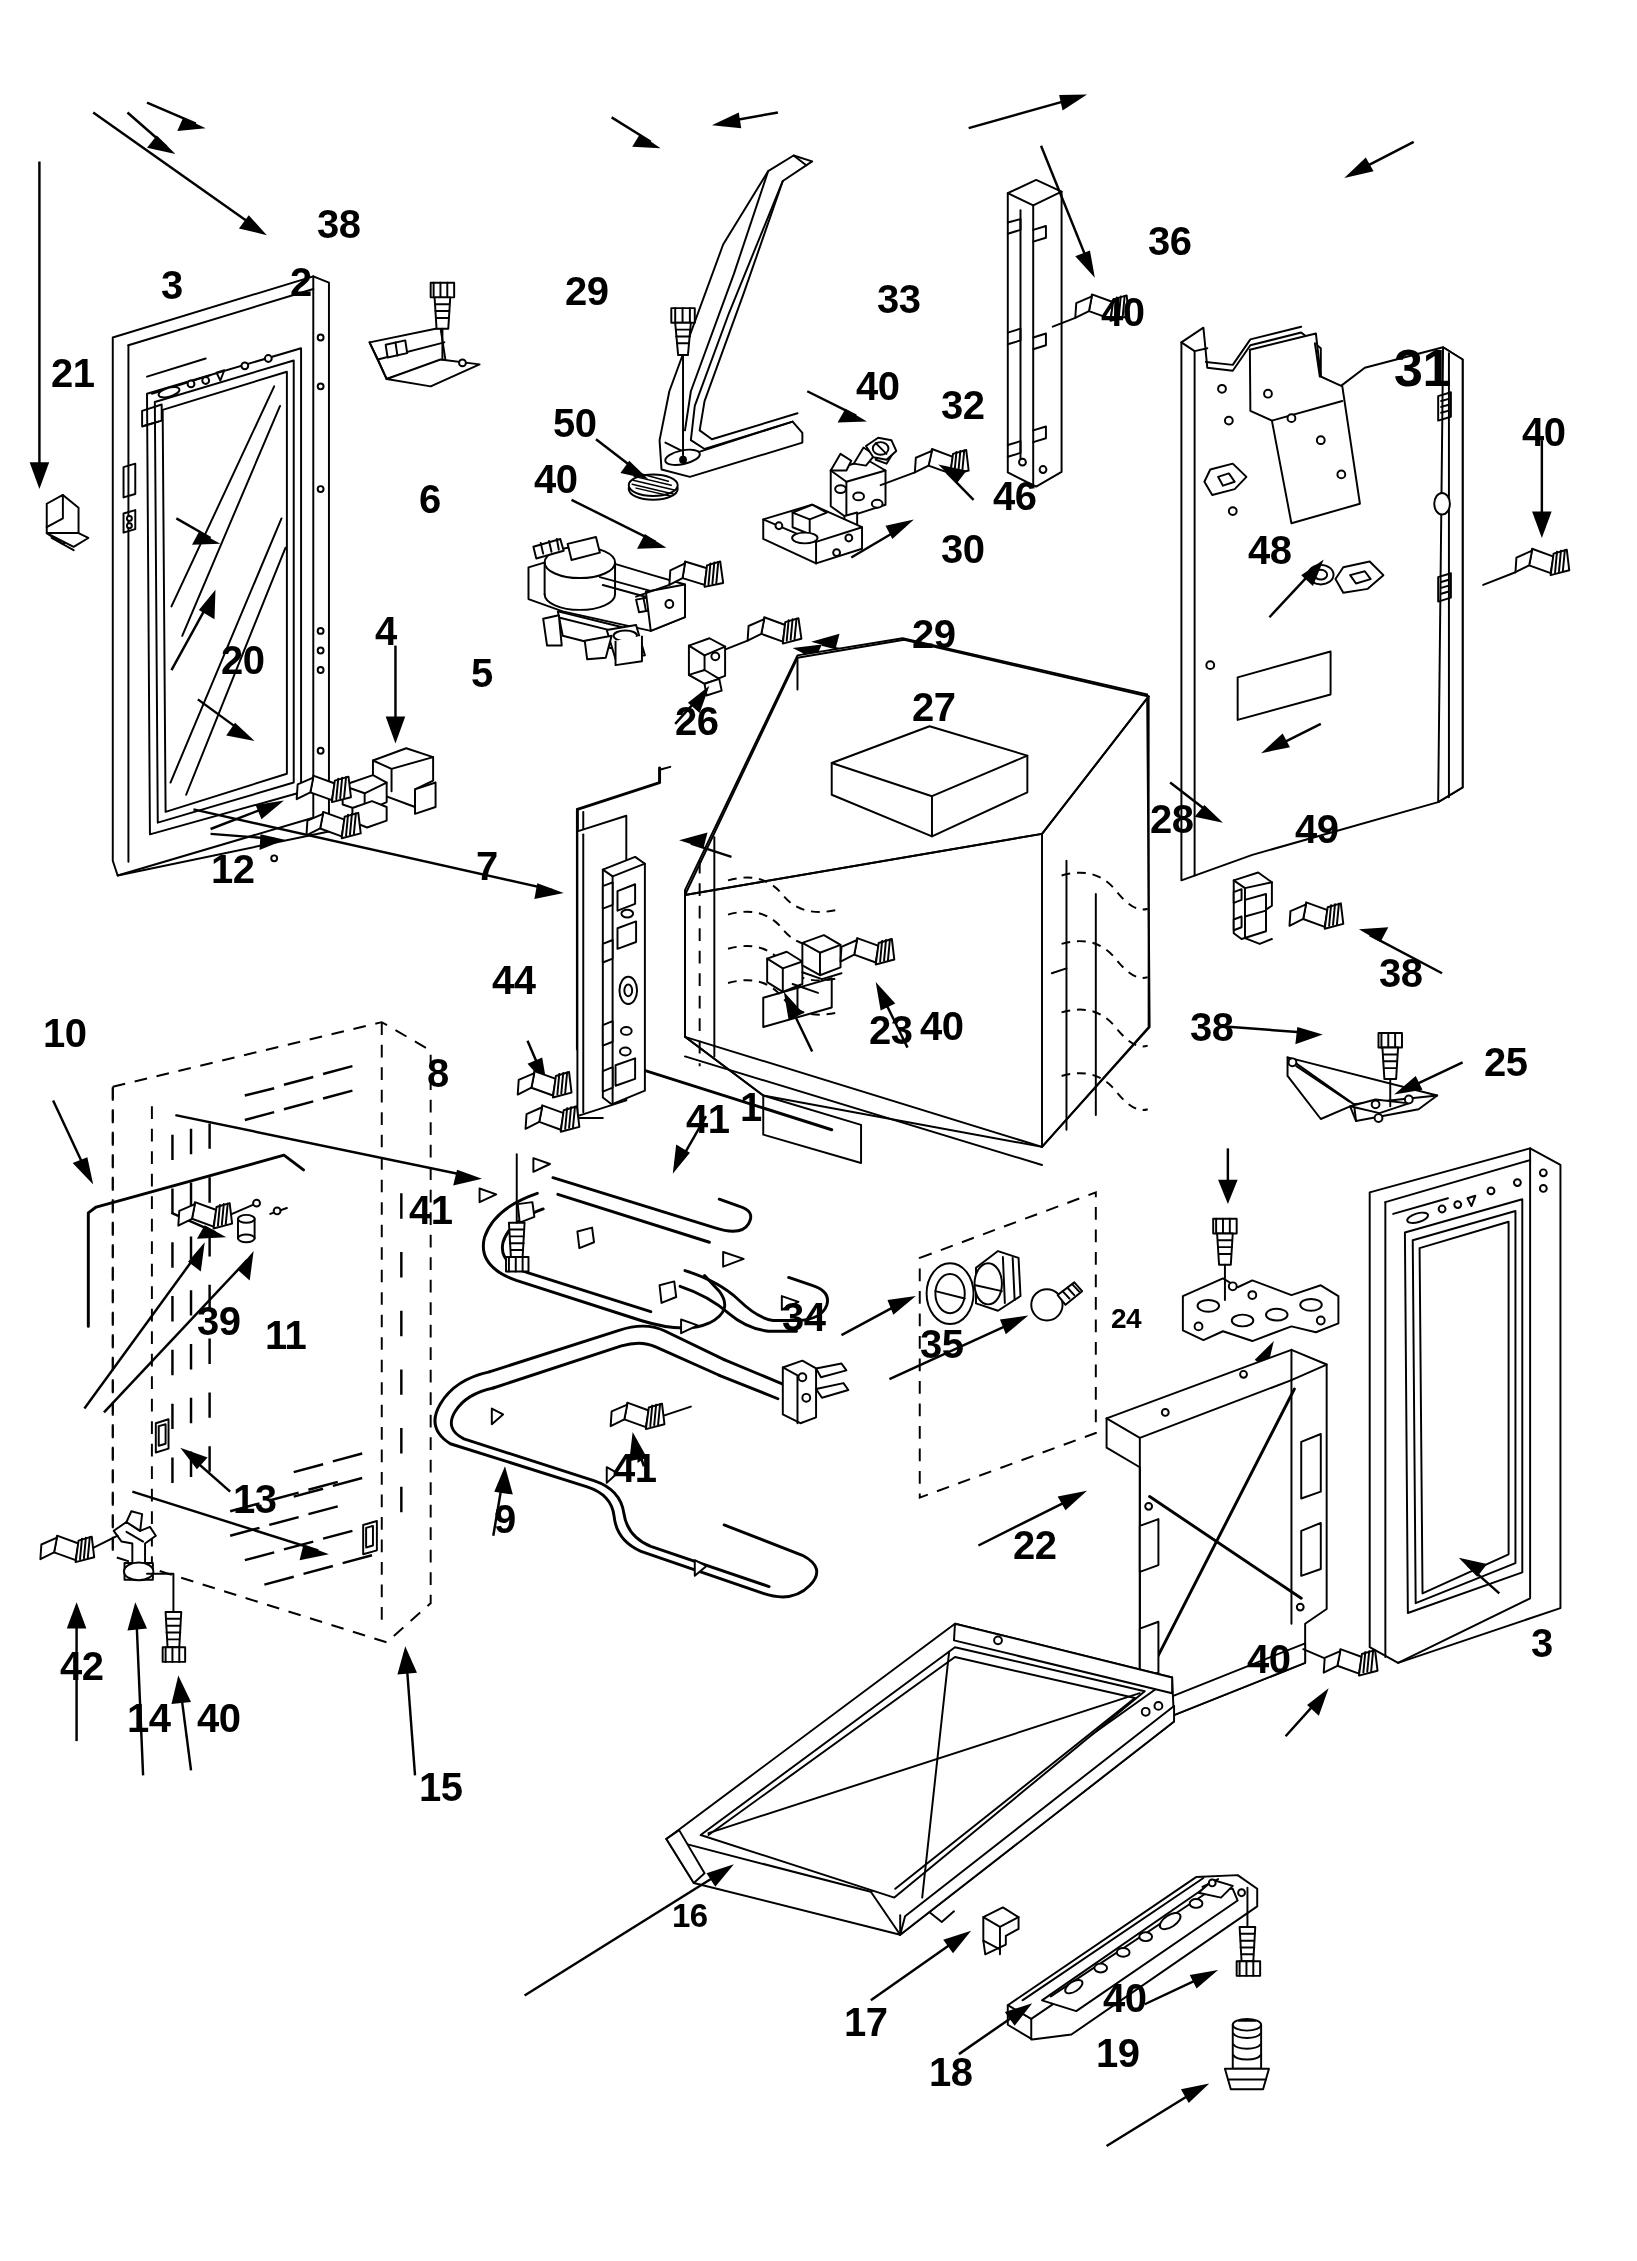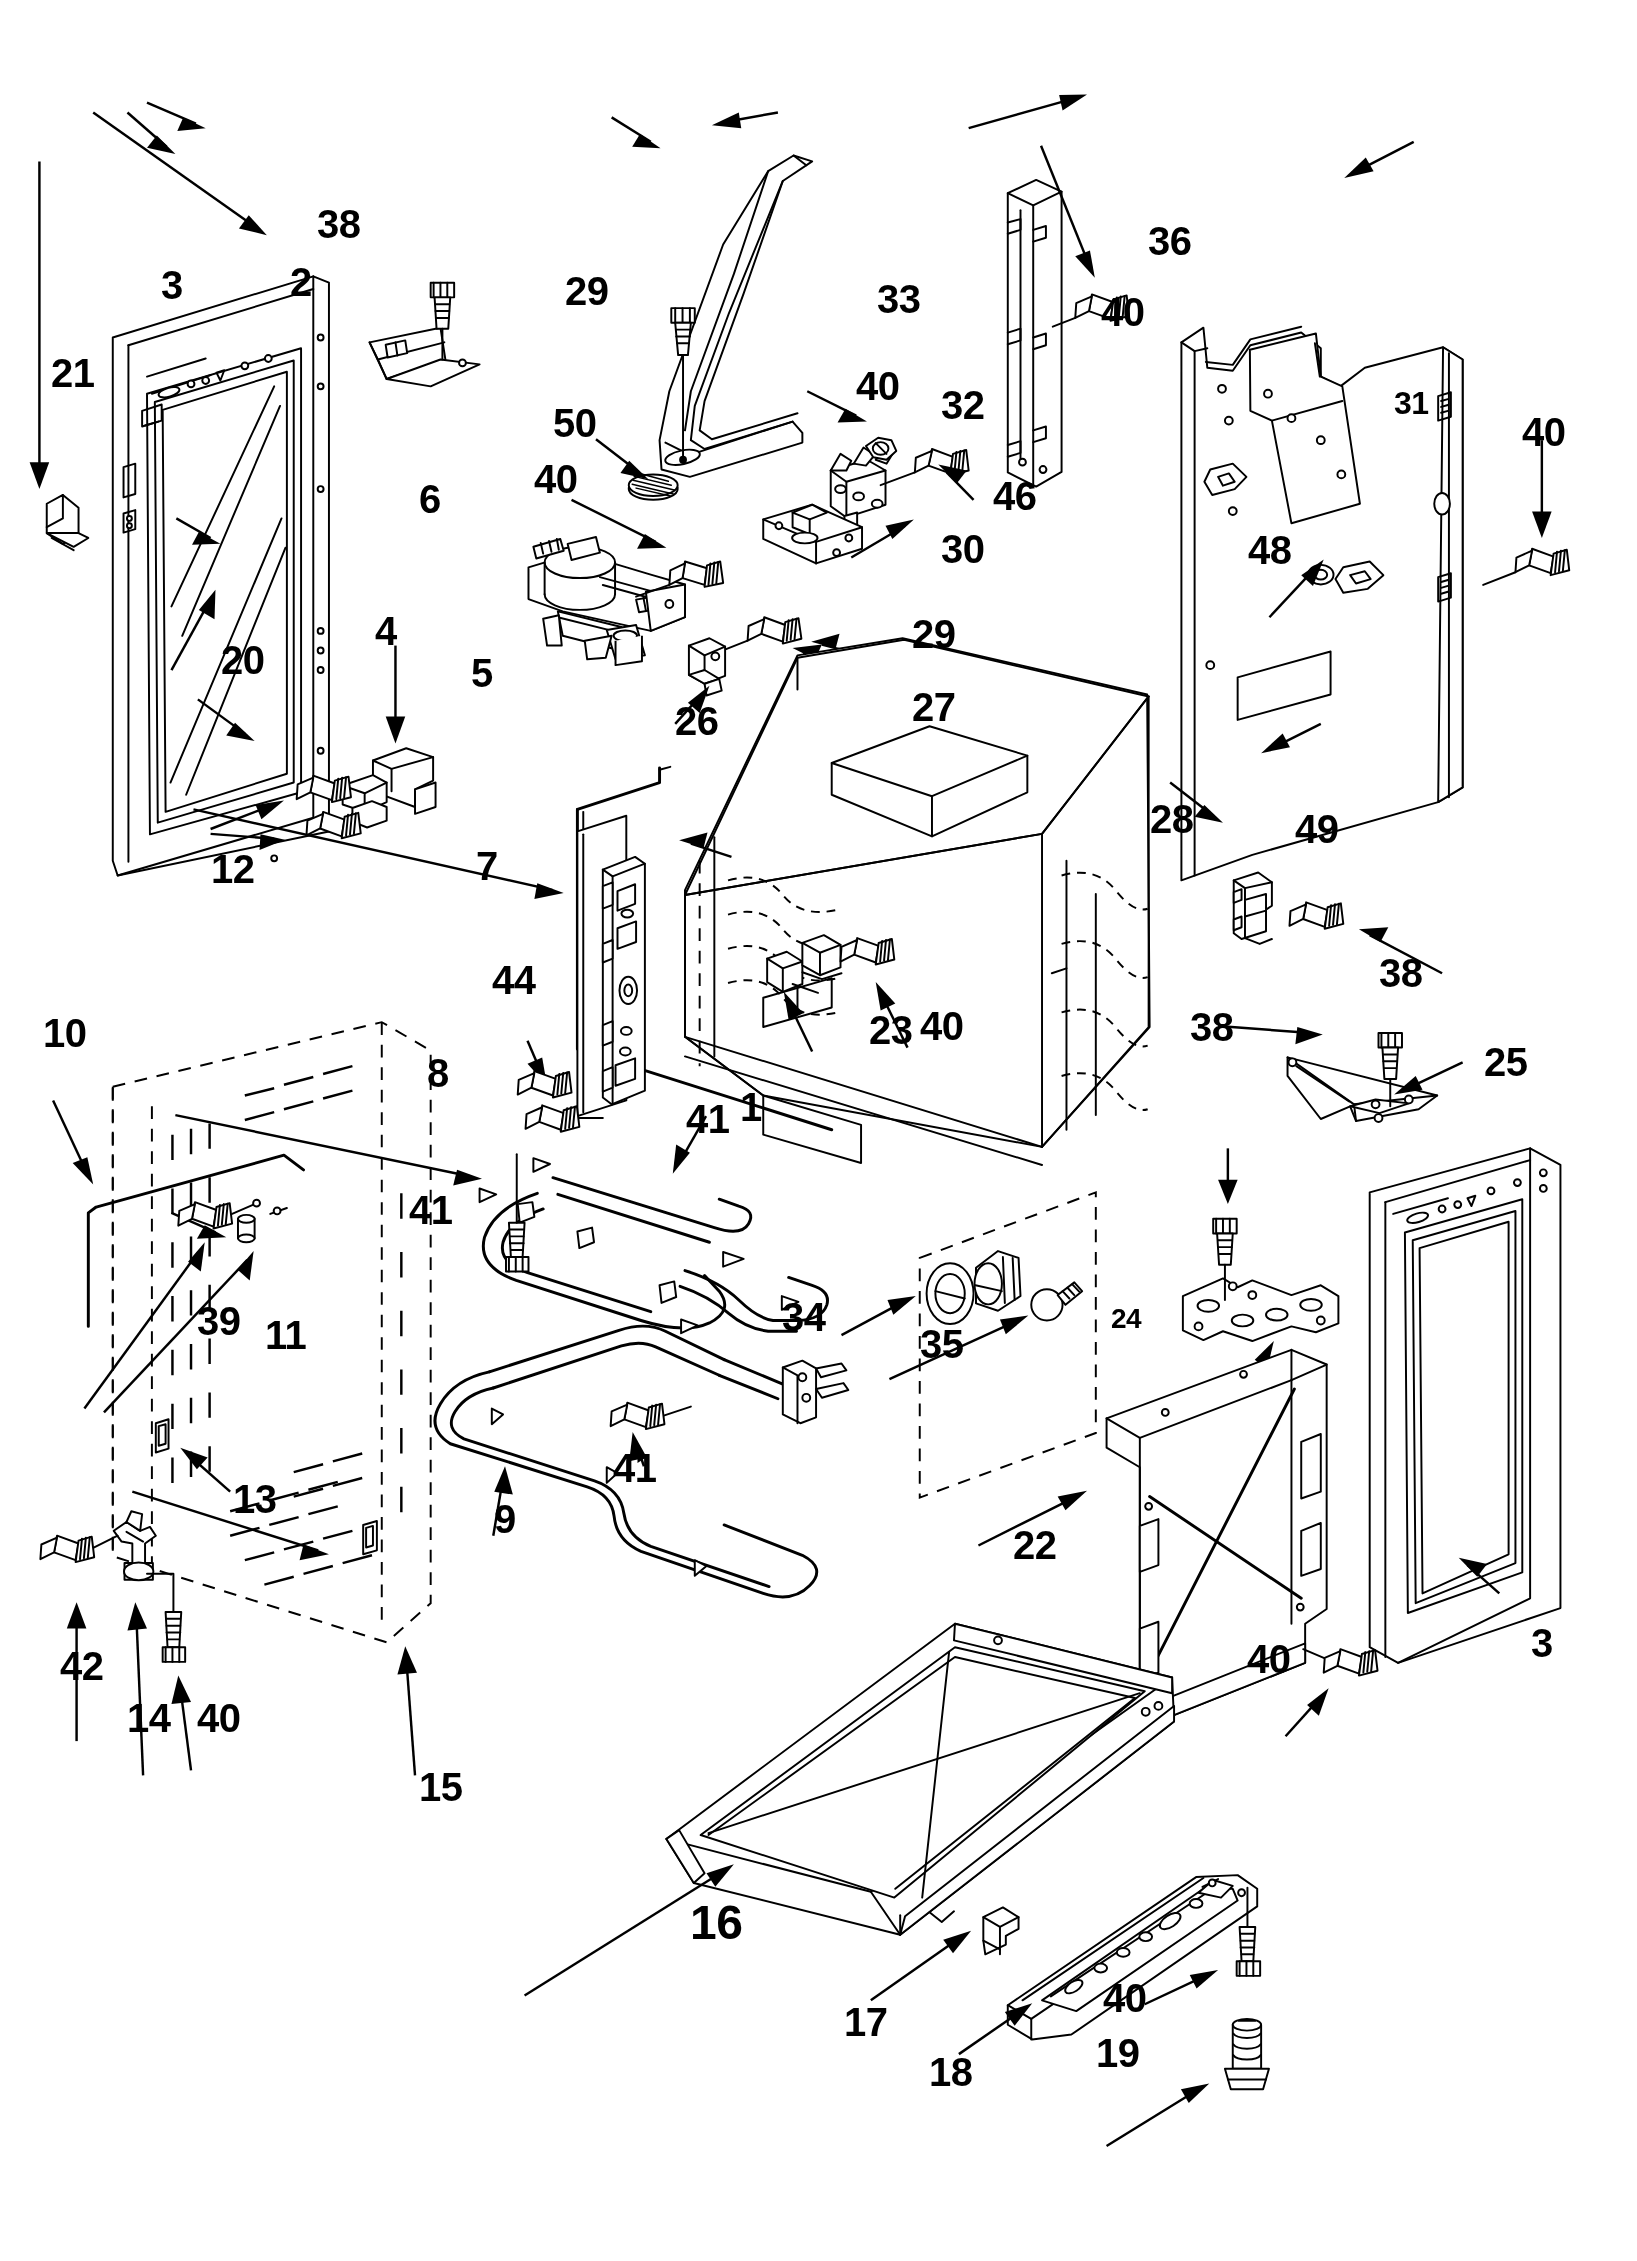--- a/index.html
+++ b/index.html
@@ -1009,21 +1009,21 @@
   </svg>
 
   <div class="callout" style="left: 161px; top: 265px; font-size: 40px;">3</div>
   <div class="callout" style="left: 290px; top: 262px; font-size: 40px;">2</div>
   <div class="callout" style="left: 317px; top: 204px; font-size: 40px;">38</div>
   <div class="callout" style="left: 51px; top: 353px; font-size: 40px;">21</div>
   <div class="callout" style="left: 565px; top: 271px; font-size: 40px;">29</div>
   <div class="callout" style="left: 877px; top: 279px; font-size: 40px;">33</div>
   <div class="callout" style="left: 1148px; top: 221px; font-size: 40px;">36</div>
   <div class="callout" style="left: 1101px; top: 292px; font-size: 40px;">40</div>
-  <div class="callout" style="left: 1394px; top: 342px; font-size: 32px; margin-top: 45px;">31</div>
+  <div class="callout" style="left: 1394px; top: 342px; font-size: 52px;">31</div>
   <div class="callout" style="left: 1522px; top: 412px; font-size: 40px;">40</div>
   <div class="callout" style="left: 553px; top: 403px; font-size: 40px;">50</div>
   <div class="callout" style="left: 856px; top: 366px; font-size: 40px;">40</div>
   <div class="callout" style="left: 941px; top: 385px; font-size: 40px;">32</div>
   <div class="callout" style="left: 534px; top: 459px; font-size: 40px;">40</div>
   <div class="callout" style="left: 993px; top: 476px; font-size: 40px;">46</div>
   <div class="callout" style="left: 419px; top: 479px; font-size: 40px;">6</div>
   <div class="callout" style="left: 941px; top: 529px; font-size: 40px;">30</div>
   <div class="callout" style="left: 1248px; top: 530px; font-size: 40px;">48</div>
   <div class="callout" style="left: 221px; top: 640px; font-size: 40px;">20</div>
@@ -1055,20 +1055,20 @@
   <div class="callout" style="left: 613px; top: 1448px; font-size: 40px;">41</div>
   <div class="callout" style="left: 494px; top: 1499px; font-size: 40px;">9</div>
   <div class="callout" style="left: 233px; top: 1479px; font-size: 40px;">13</div>
   <div class="callout" style="left: 1013px; top: 1525px; font-size: 40px;">22</div>
   <div class="callout" style="left: 1531px; top: 1623px; font-size: 40px;">3</div>
   <div class="callout" style="left: 60px; top: 1646px; font-size: 40px;">42</div>
   <div class="callout" style="left: 127px; top: 1698px; font-size: 40px;">14</div>
   <div class="callout" style="left: 197px; top: 1698px; font-size: 40px;">40</div>
   <div class="callout" style="left: 1247px; top: 1639px; font-size: 40px;">40</div>
   <div class="callout" style="left: 419px; top: 1767px; font-size: 40px;">15</div>
-  <div class="callout" style="left: 690px; top: 1899px; font-size: 48px;">16</div>
+  <div class="callout" style="left: 672px; top: 1899px; font-size: 33px;">16</div>
   <div class="callout" style="left: 844px; top: 2002px; font-size: 40px;">17</div>
   <div class="callout" style="left: 929px; top: 2052px; font-size: 40px;">18</div>
   <div class="callout" style="left: 1103px; top: 1978px; font-size: 40px;">40</div>
   <div class="callout" style="left: 1096px; top: 2033px; font-size: 40px;">19</div>
 
 </div>
 
 
 </body></html>

